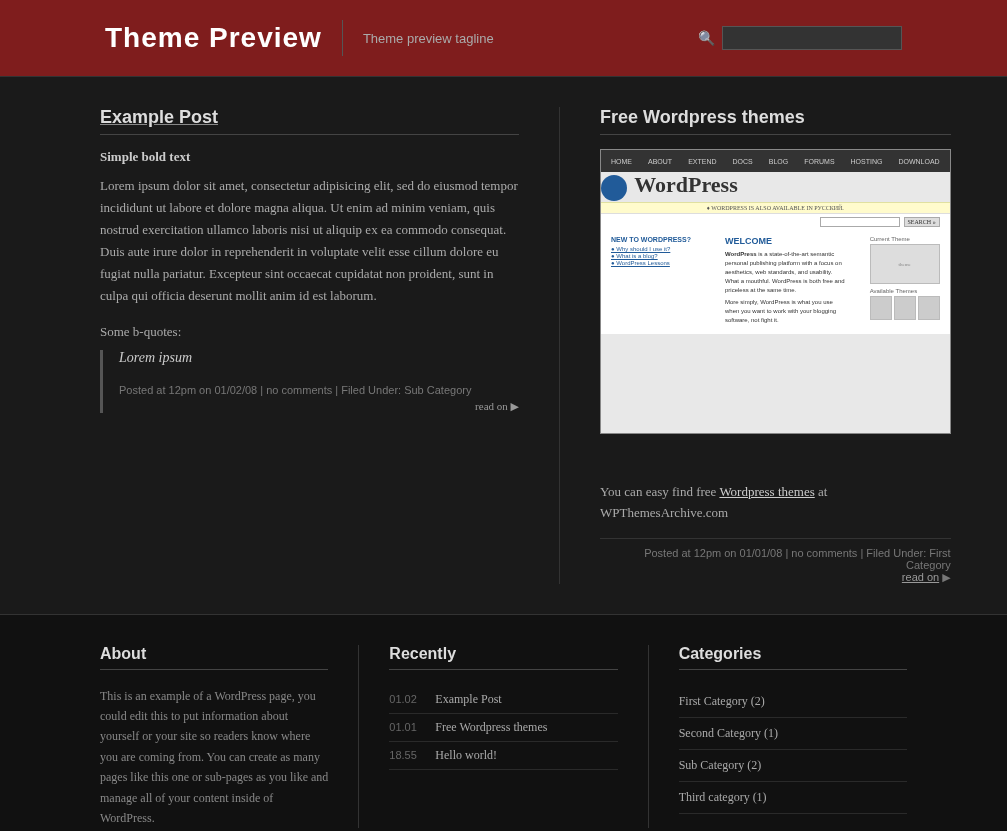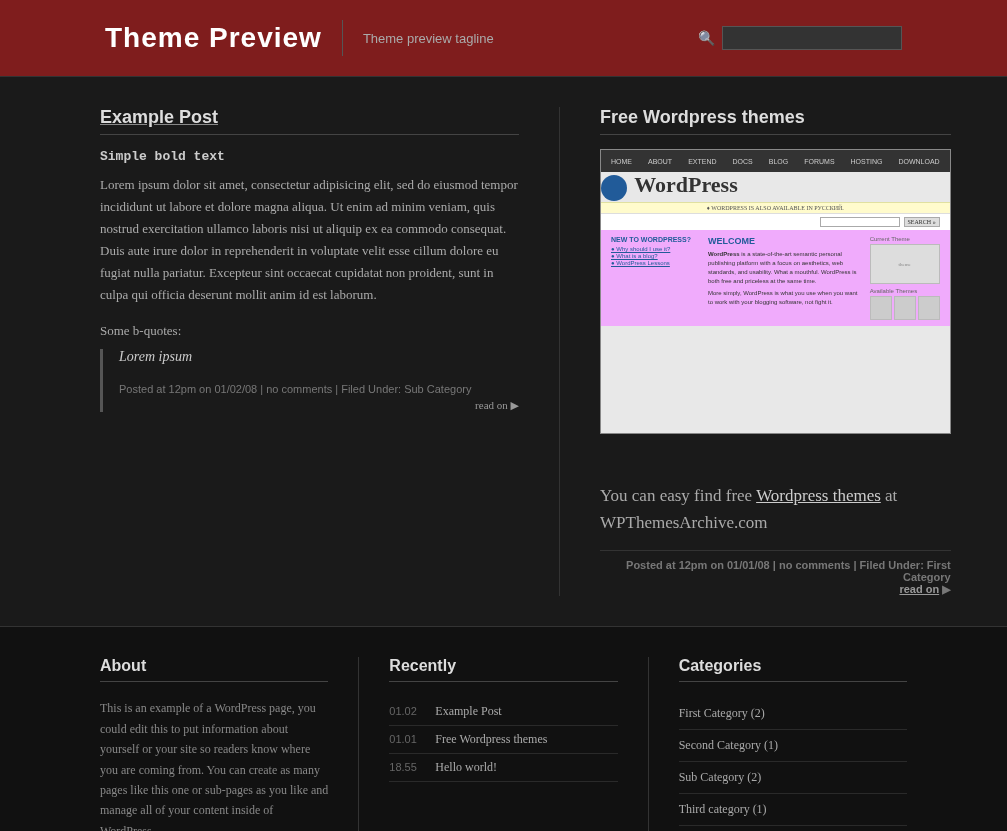--- a/index.html
+++ b/index.html
@@ -86,21 +86,21 @@
     }
     .post-title a {
       color: #dddddd;
       text-decoration: underline;
       text-decoration-color: #888;
     }
 
     .bold-text {
       font-weight: bold;
       color: #cccccc;
-      font-family: Liberation Mono, monospace;
+      font-family: Liberation Serif, serif;
       margin-bottom: 10px;
       font-size: 13px;
     }
 
     .post-body {
       color: #aaaaaa;
       line-height: 1.7;
       margin-bottom: 16px;
       font-size: 13px;
     }
@@ -226,22 +226,22 @@
       background: #fffbcc;
       font-size: 6px;
       color: #555;
       text-align: center;
       padding: 2px;
       border-top: 1px solid #e0e0a0;
     }
     .wp-body {
       display: flex;
       padding: 6px 10px;
-      gap: 7px;
-      background: #f0abfc;
+      gap: 24px;
+      background: #ffffff;
     }
     .wp-body-left {
       flex: 0 0 90px;
       font-size: 6px;
       color: #555;
       font-family: Arial;
     }
     .wp-body-left h3 {
       color: #215b99;
       font-size: 7px;
@@ -291,38 +291,37 @@
     }
     .wp-thumb-sm {
       background: #ccc;
       height: 24px;
       flex: 1;
       border: 1px solid #bbb;
     }
 
     .post-excerpt {
       color: #aaaaaa;
-      font-size: 17px;
+      font-size: 13px;
       line-height: 1.6;
       margin-bottom: 14px;
       margin-top: 48px;
     }
     .post-excerpt a {
       color: #cccccc;
       text-decoration: underline;
     }
 
     .post-meta-right {
       color: #777777;
       font-size: 11px;
       font-family: Arial, sans-serif;
       border-top: 1px solid #333;
       padding-top: 8px;
       text-align: right;
-      font-weight: bold;
     }
     .post-meta-right a { color: #999; }
 
     
     #footer {
       background: #111111;
       border-top: 1px solid #333;
       padding: 30px 100px 20px;
     }
     #footer-columns {

